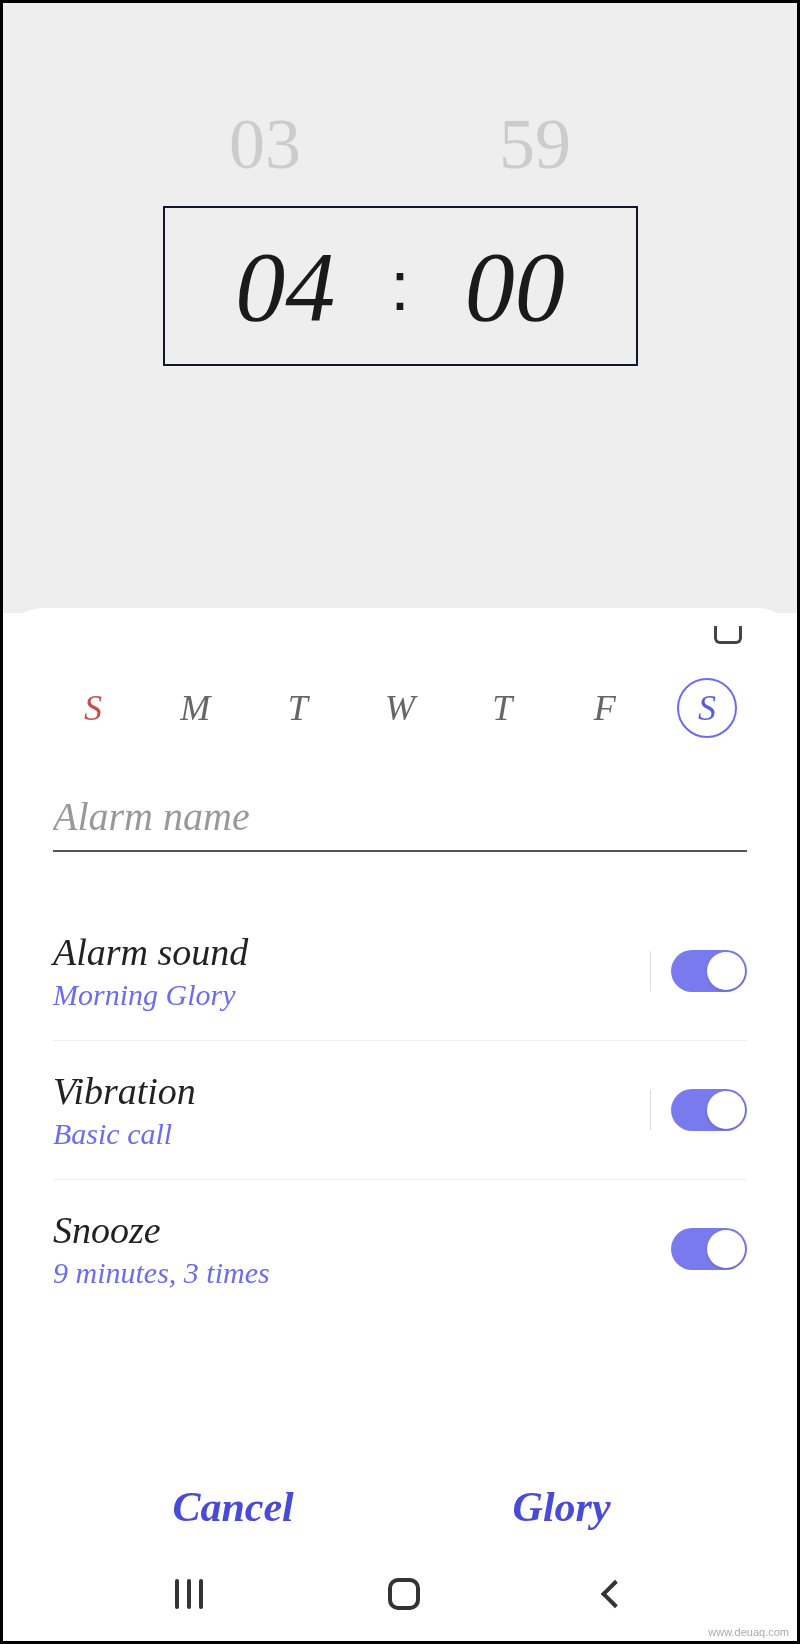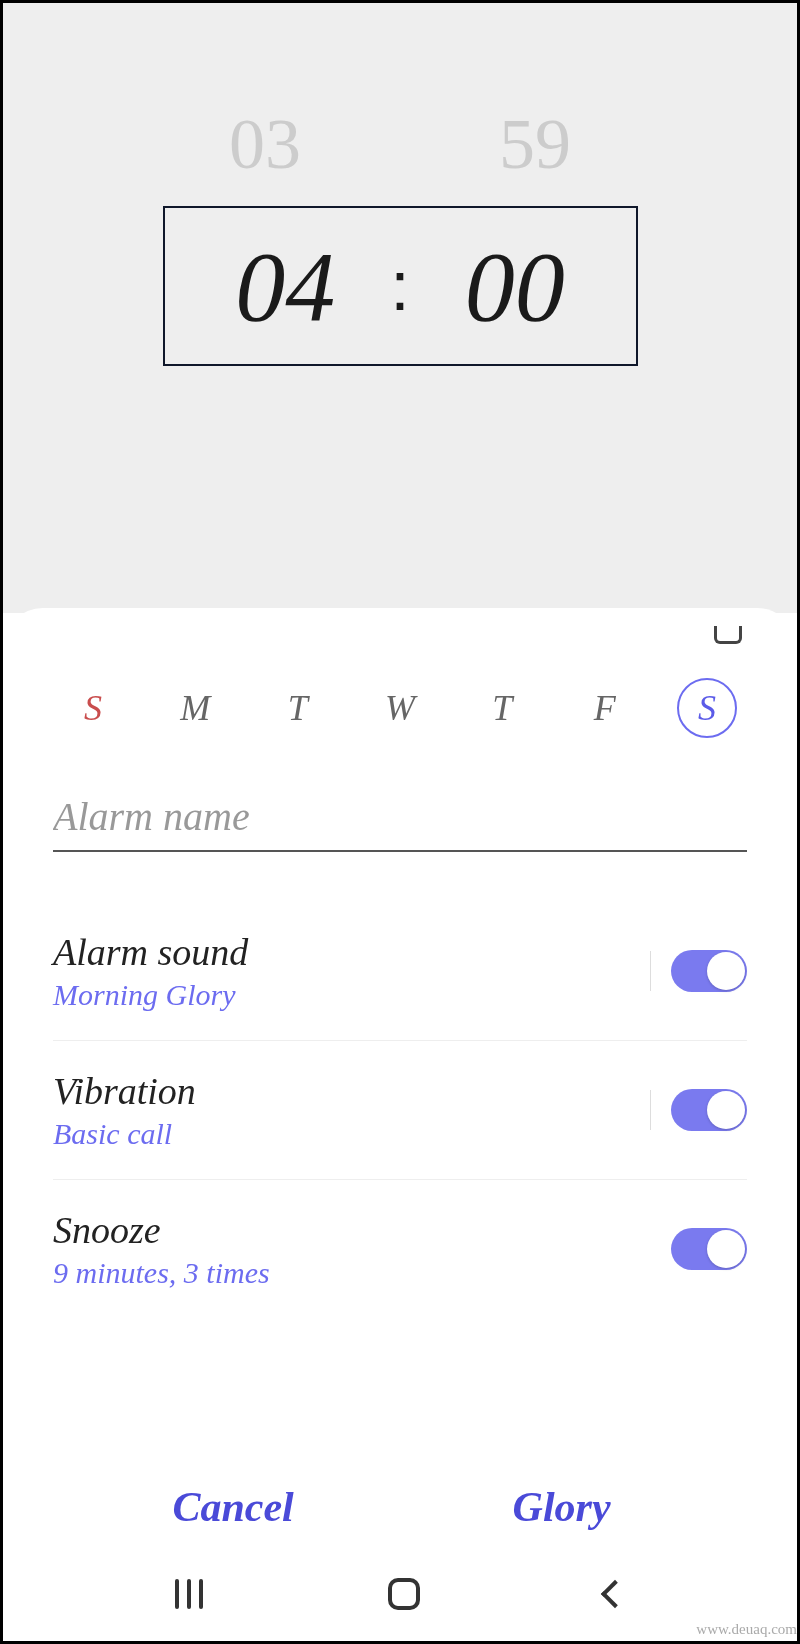--- a/index.html
+++ b/index.html
@@ -218,24 +218,24 @@
     .nav-back {
       width: 20px;
       height: 20px;
       border-left: 4px solid #333;
       border-bottom: 4px solid #333;
       transform: rotate(45deg);
     }
     .watermark {
       position: absolute;
       bottom: 3px;
-      right: 0;
-      font-size: 15px;
+      right: 8px;
+      font-size: 11px;
       color: #aaa;
-      font-family: Liberation Serif, serif;
+      font-family: Liberation Sans, sans-serif;
       font-style: normal;
     }
   </style>
 </head>
 <body>
 
 <div class="time-picker-section">
   <div class="time-faded">
     <span>03</span>
     <span>59</span>

